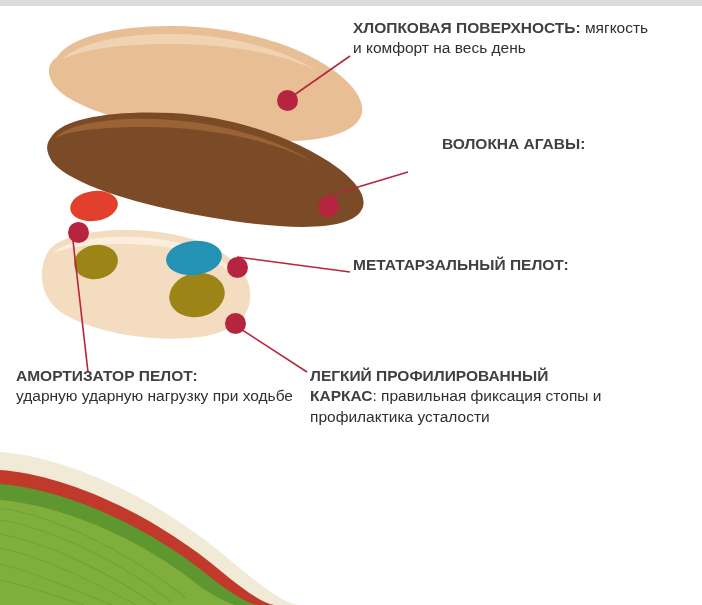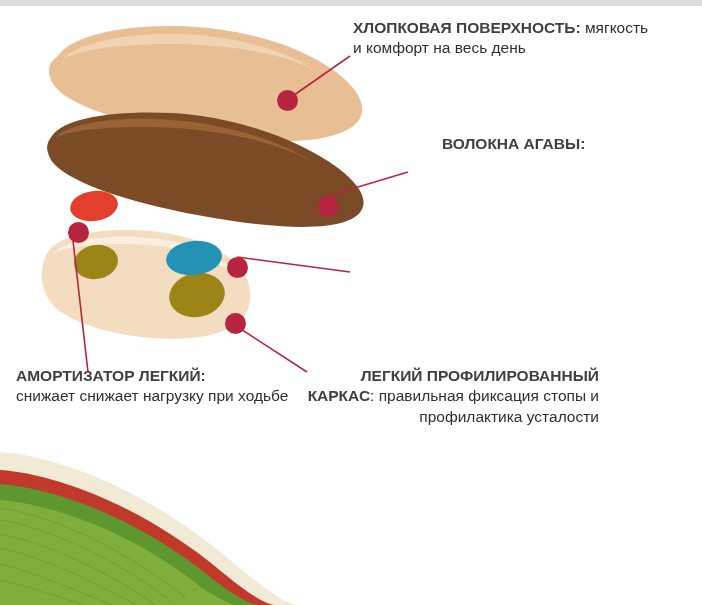--- a/index.html
+++ b/index.html
@@ -40,21 +40,21 @@
     color: #2f2f2f;
   }
   .callout .hl {
     color: #404040;
     font-weight: bold;
   }
   .c1 { left: 353px; top: 18px;  width: 300px; }
   .c2 { left: 410px; top: 134px; width: 260px; margin-left: 32px; }
   .c3 { left: 353px; top: 255px; width: 320px; }
   .c4 { left: 16px;  top: 366px; width: 280px; }
-  .c5 { left: 299px; top: 366px; width: 300px; text-align: right; }
+  .c5 { left: 310px; top: 366px; width: 300px; }
   .dot {
     position: absolute;
     width: 21px; height: 21px;
     border-radius: 50%;
     background: #b6243f;
   }
 </style>
 </head>
 <body>
 
@@ -112,24 +112,25 @@
 
   <div class="callout c1">
     <span class="hl">ХЛОПКОВАЯ ПОВЕРХНОСТЬ:</span><span> мягкость и комфорт на весь день</span>
   </div>
 
   <div class="callout c2">
     <div class="hl">ВОЛОКНА АГАВЫ:</div>
   </div>
 
   <div class="callout c3">
+    <div class="hl">МЕТАТАРЗАЛЬНЫЙ ПЕЛОТ:</div>
   </div>
 
   <div class="callout c4">
-    <div class="hl">АМОРТИЗАТОР ЛЕГКИЙ:</div>
-    <div>снижает снижает нагрузку при ходьбе</div>
+    <div class="hl">АМОРТИЗАТОР ПЕЛОТ:</div>
+    <div>ударную ударную нагрузку при ходьбе</div>
   </div>
 
   <div class="callout c5">
     <span class="hl">ЛЕГКИЙ ПРОФИЛИРОВАННЫЙ КАРКАС</span><span>: правильная фиксация стопы и профилактика усталости</span>
   </div>
 
 </div>
 
 </body></html>

